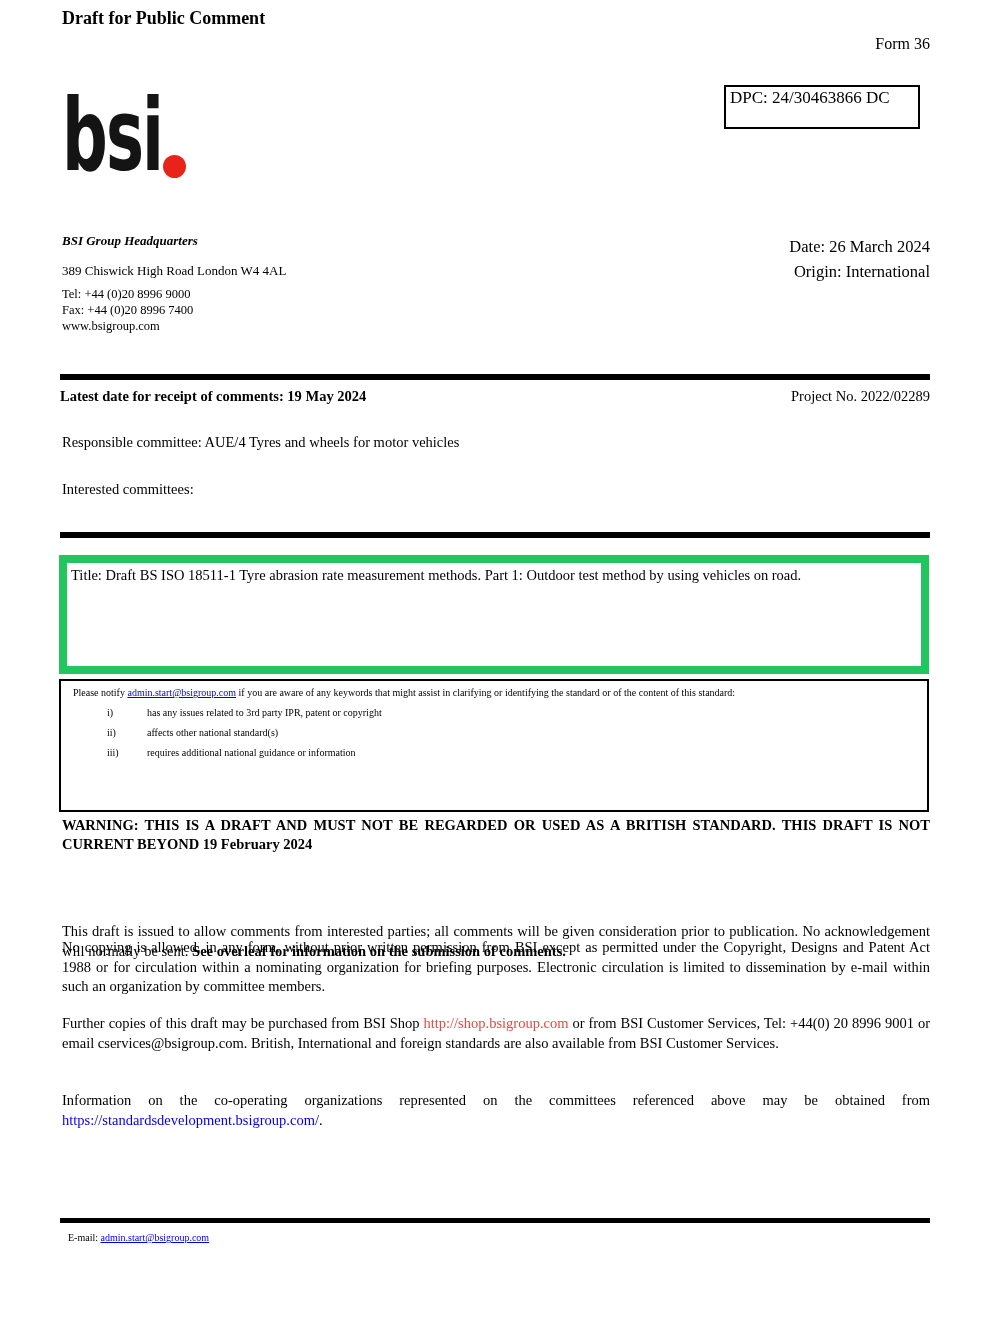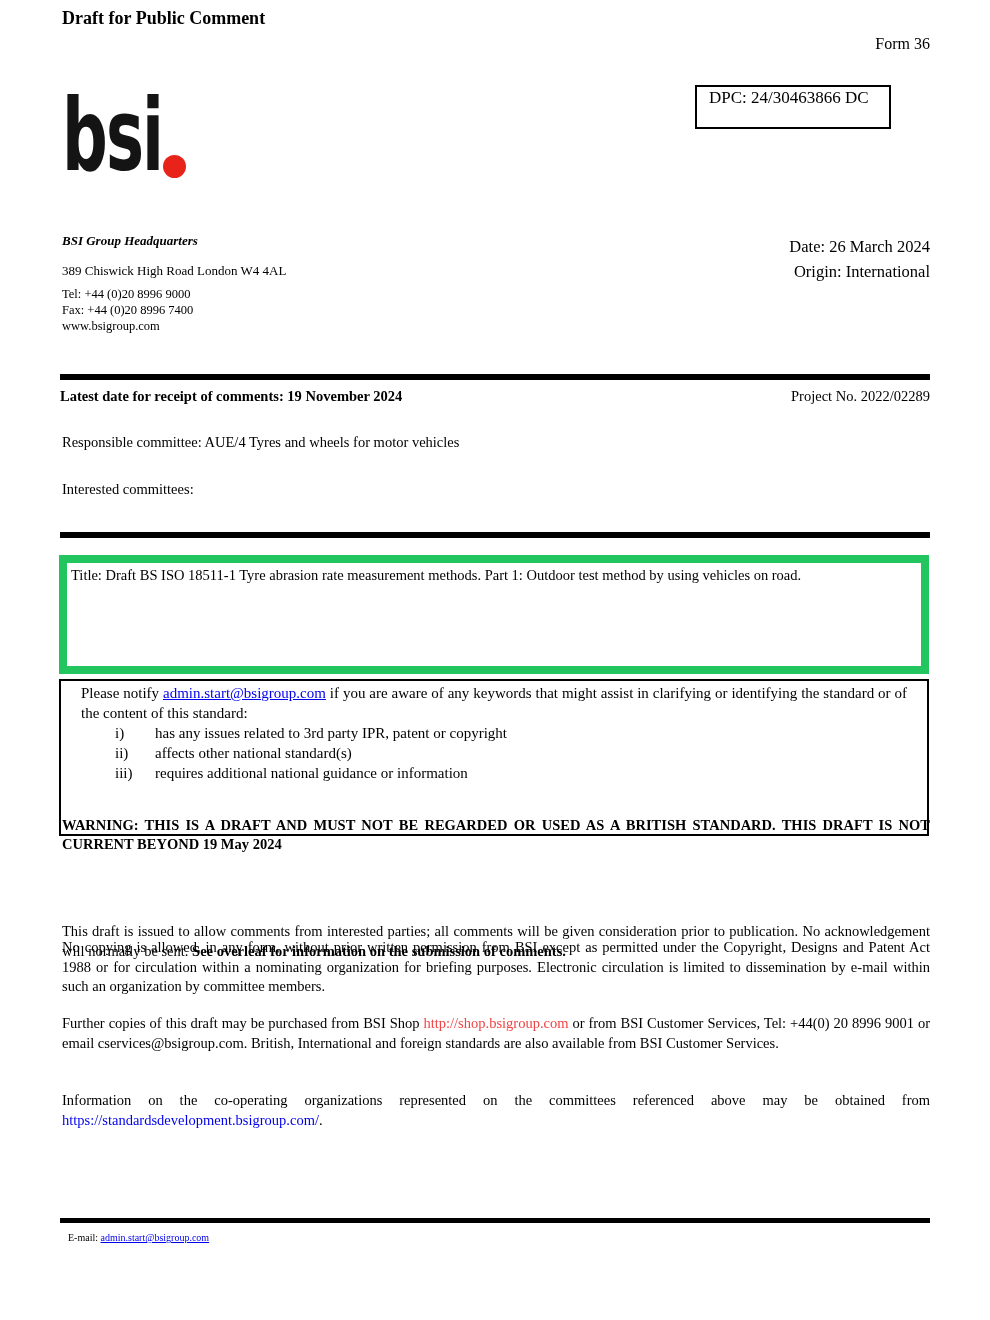--- a/index.html
+++ b/index.html
@@ -10,22 +10,22 @@
     color: #000000;
     position: relative;
     overflow: hidden;
   }
   .page { position: absolute; inset: 0; width: 990px; height: 1320px; }
 
   
   .draft-label { position: absolute; left: 62px; top: 8px; font-size: 18px; font-weight: bold; }
   .form-no { position: absolute; right: 60px; top: 35px; font-size: 16px; }
   .dpc-box {
-    position: absolute; left: 695px; top: 85px; width: 196px; height: 44px;
-    border: 2px solid #000; padding: 1px 12px; font-size: 17px;
+    position: absolute; left: 724px; top: 85px; width: 196px; height: 44px;
+    border: 2px solid #000; padding: 1px 4px; font-size: 17px;
   }
 
   
   .logo { position: absolute; left: 60px; top: 88px; width: 200px; height: 100px; }
   .logo-text {
     position: absolute; left: 2px; top: 0;
     font-family: "DejaVu Sans", sans-serif;
     font-weight: bold; font-size: 100px; line-height: 96px;
     letter-spacing: -3px;
     transform: scaleX(0.64); transform-origin: left top;
@@ -53,22 +53,22 @@
   .latest-row .left { font-weight: bold; }
   .responsible { position: absolute; left: 62px; top: 434px; font-size: 14.5px; }
   .interested { position: absolute; left: 62px; top: 481px; font-size: 14.5px; }
 
   
   .title-box {
     position: absolute; left: 59px; top: 555px; width: 870px; height: 119px;
     border: 8px solid #22c55e; padding: 2px 4px; font-size: 14.5px; line-height: 20px;
   }
   .keywords-box {
-    position: absolute; left: 59px; top: 679px; width: 870px; height: 157px;
-    border: 2px solid #000; padding: 2px 20px; font-size: 15px; line-height: 20px;
+    position: absolute; left: 59px; top: 679px; width: 870px; height: 133px;
+    border: 2px solid #000; padding: 2px 12px; font-size: 10px; line-height: 20px;
   }
   .keywords-box .intro { text-align: justify; }
   .kw-list { margin-top: 0; }
   .kw-item { display: flex; }
   .kw-item .num { width: 40px; margin-left: 34px; }
   .kw-item .txt { flex: 1; }
 
   
   .warning {
     position: absolute; left: 62px; top: 816px; width: 868px;
@@ -114,21 +114,21 @@
   <div class="date-block">
     <div>Date: 26 March 2024</div>
     <div>Origin: International</div>
   </div>
 
   <div class="rule rule-1"></div>
   <div class="rule rule-2"></div>
   <div class="rule rule-3"></div>
 
   <div class="latest-row">
-    <span class="left">Latest date for receipt of comments: 19 November 2024</span>
+    <span class="left">Latest date for receipt of comments: 19 May 2024</span>
     <span class="right">Project No. 2022/02289</span>
   </div>
   <div class="responsible">Responsible committee: AUE/4 Tyres and wheels for motor vehicles</div>
   <div class="interested">Interested committees:</div>
 
   <div class="title-box">
     <span>Title: Draft BS ISO 18511-1 Tyre abrasion rate measurement methods. Part 1: Outdoor test method by using vehicles on road.</span>
   </div>
 
   <div class="keywords-box">
@@ -144,21 +144,21 @@
         <span class="num">ii)</span>
         <span class="txt">affects other national standard(s)</span>
       </div>
       <div class="kw-item">
         <span class="num">iii)</span>
         <span class="txt">requires additional national guidance or information</span>
       </div>
     </div>
   </div>
 
-  <div class="warning">WARNING: THIS IS A DRAFT AND MUST NOT BE REGARDED OR USED AS A BRITISH STANDARD. THIS DRAFT IS NOT CURRENT BEYOND 19 May 2024</div>
+  <div class="warning">WARNING: THIS IS A DRAFT AND MUST NOT BE REGARDED OR USED AS A BRITISH STANDARD. THIS DRAFT IS NOT CURRENT BEYOND 19 February 2024</div>
 
   <div class="para p1">
     <span>This draft is issued to allow comments from interested parties; all comments will be given consideration prior to publication. No acknowledgement will normally be sent. </span><span class="bold">See overleaf for information on the submission of comments.</span>
   </div>
 
   <div class="para p2">No copying is allowed, in any form, without prior written permission from BSI except as permitted under the Copyright, Designs and Patent Act 1988 or for circulation within a nominating organization for briefing purposes. Electronic circulation is limited to dissemination by e-mail within such an organization by committee members.</div>
 
   <div class="para p3">
     <span>Further copies of this draft may be purchased from BSI Shop </span><a class="link" style="color: #ef4444;">http://shop.bsigroup.com</a><span> or from BSI Customer Services, Tel: +44(0) 20 8996 9001 or email cservices@bsigroup.com. British, International and foreign standards are also available from BSI Customer Services.</span>
   </div>

